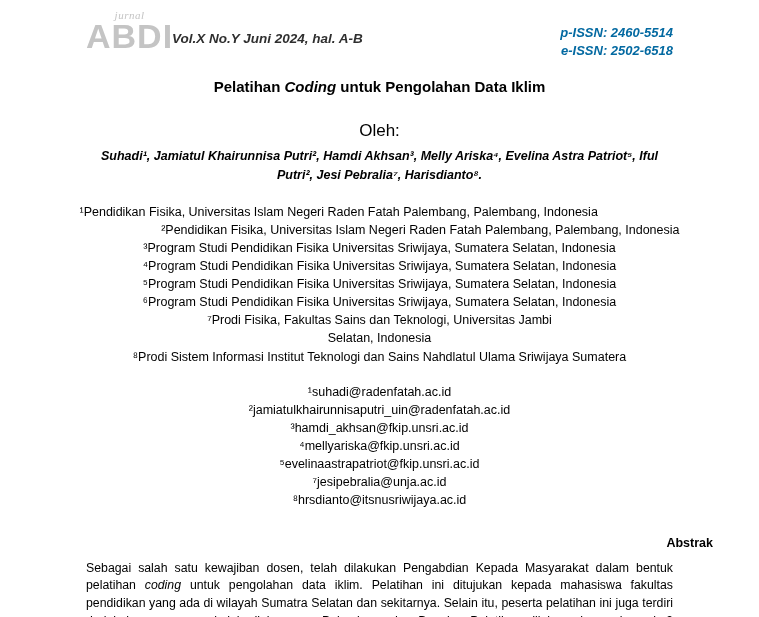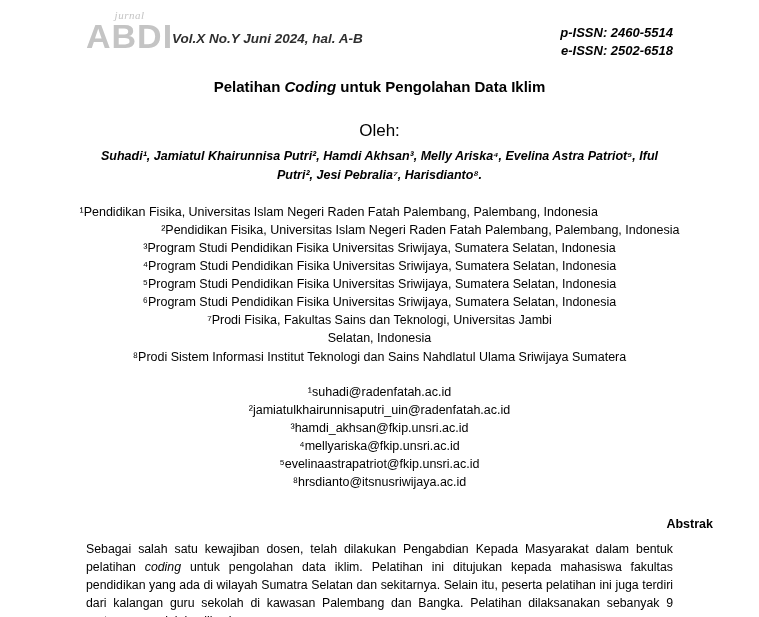--- a/index.html
+++ b/index.html
@@ -58,21 +58,21 @@
     font-size: 13.5px;
     font-weight: bold;
     font-style: italic;
     color: #2f2f2f;
   }
   .issn-block {
     position: absolute;
     right: 86px;
     top: 16px;
     text-align: right;
-    color: #000000;
+    color: #0369a1;
     font-size: 13px;
     font-weight: bold;
     font-style: italic;
     line-height: 1.35;
   }
 
   
   .title {
     text-align: center;
     font-size: 15px;
@@ -174,19 +174,20 @@
     <div class="aff-line">Selatan, Indonesia</div>
     <div class="aff-line">⁸Prodi Sistem Informasi Institut Teknologi dan Sains Nahdlatul Ulama Sriwijaya Sumatera</div>
   </div>
 
   <div class="emails">
     <div>¹suhadi@radenfatah.ac.id</div>
     <div>²jamiatulkhairunnisaputri_uin@radenfatah.ac.id</div>
     <div>³hamdi_akhsan@fkip.unsri.ac.id</div>
     <div>⁴mellyariska@fkip.unsri.ac.id</div>
     <div>⁵evelinaastrapatriot@fkip.unsri.ac.id</div>
+    <div>⁷jesipebralia@unja.ac.id</div>
     <div>⁸hrsdianto@itsnusriwijaya.ac.id</div>
   </div>
 
   <div class="abstrak-head">Abstrak</div>
   <div class="abstrak-body"><span>Sebagai salah satu kewajiban dosen, telah dilakukan Pengabdian Kepada Masyarakat dalam bentuk pelatihan </span><span class="ital">coding</span><span> untuk pengolahan data iklim. Pelatihan ini ditujukan kepada mahasiswa fakultas pendidikan yang ada di wilayah Sumatra Selatan dan sekitarnya. Selain itu, peserta pelatihan ini juga terdiri dari kalangan guru sekolah di kawasan Palembang dan Bangka. Pelatihan dilaksanakan sebanyak 9 pertemuan melalui aplikasi </span></div>
 
 </div>
 
 </body></html>

